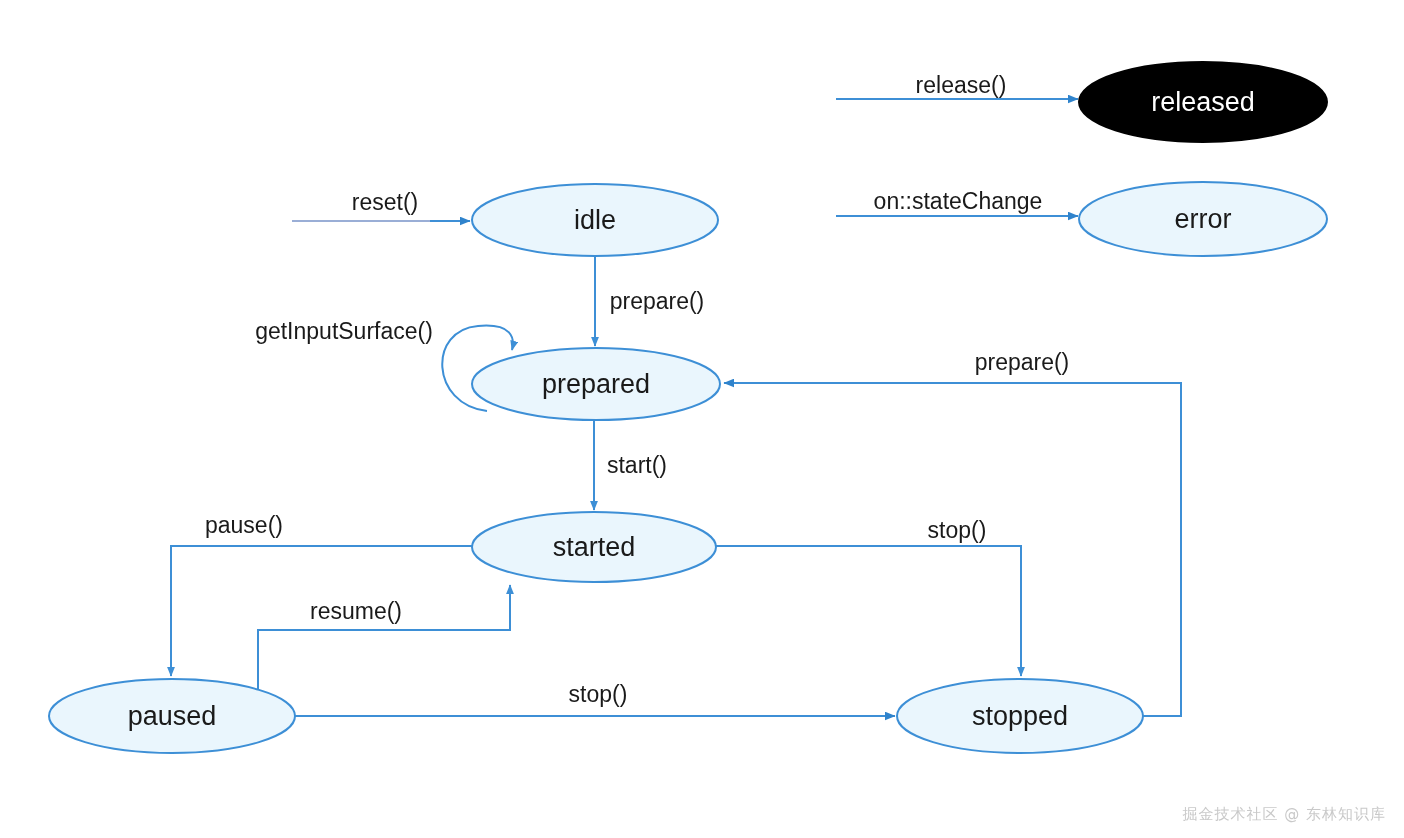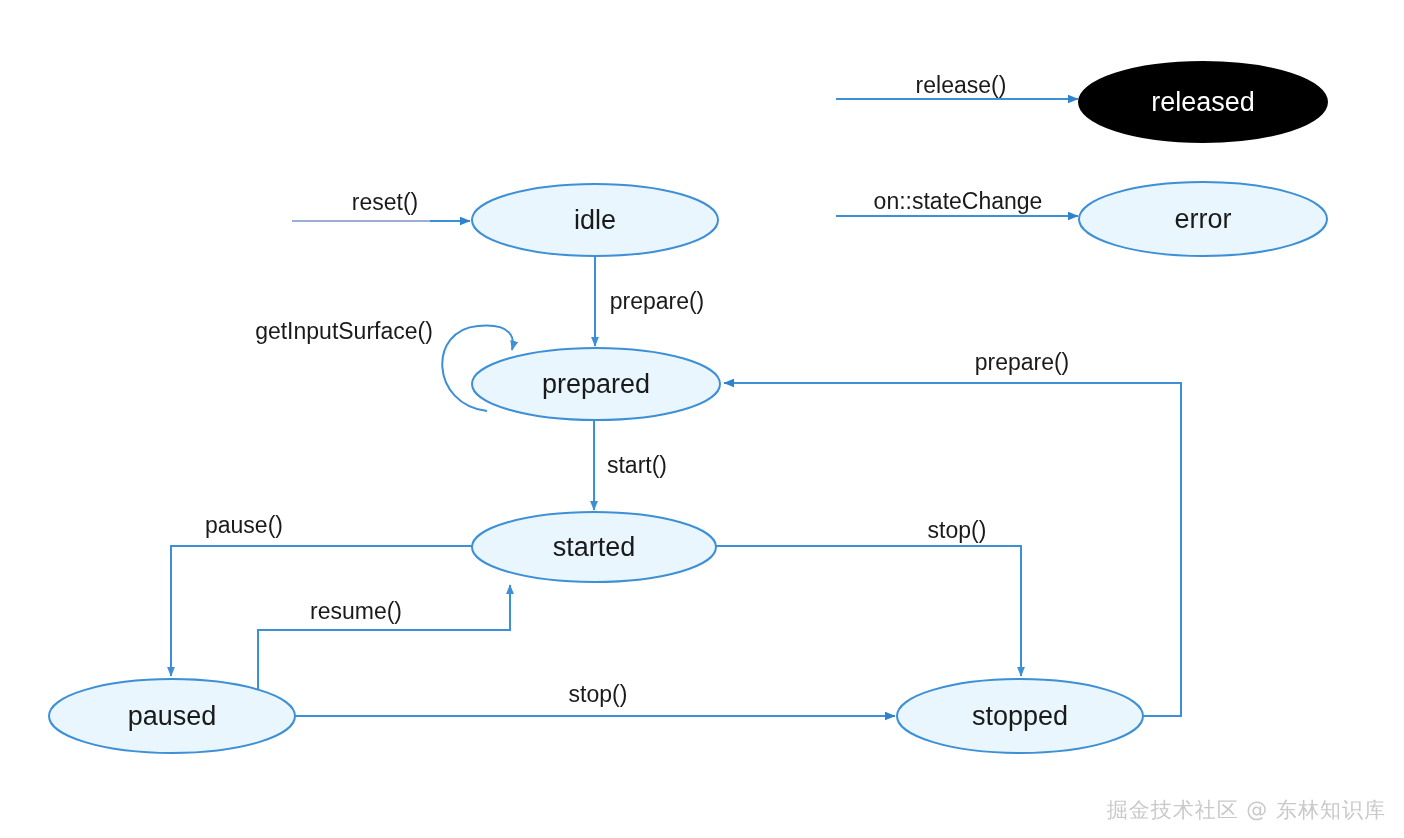--- a/index.html
+++ b/index.html
@@ -62,21 +62,21 @@
   .self-loop {
     fill: none;
     stroke: #3d8fd6;
     stroke-width: 2;
   }
   .watermark {
     position: absolute;
     right: 18px;
     bottom: 14px;
     font-family: "DejaVu Sans", sans-serif;
-    font-size: 21px;
+    font-size: 15px;
     color: #c9c9c9;
     letter-spacing: 1px;
     white-space: nowrap;
     user-select: none;
   }
 </style>
 </head>
 <body>
 
 <div id="canvas">

